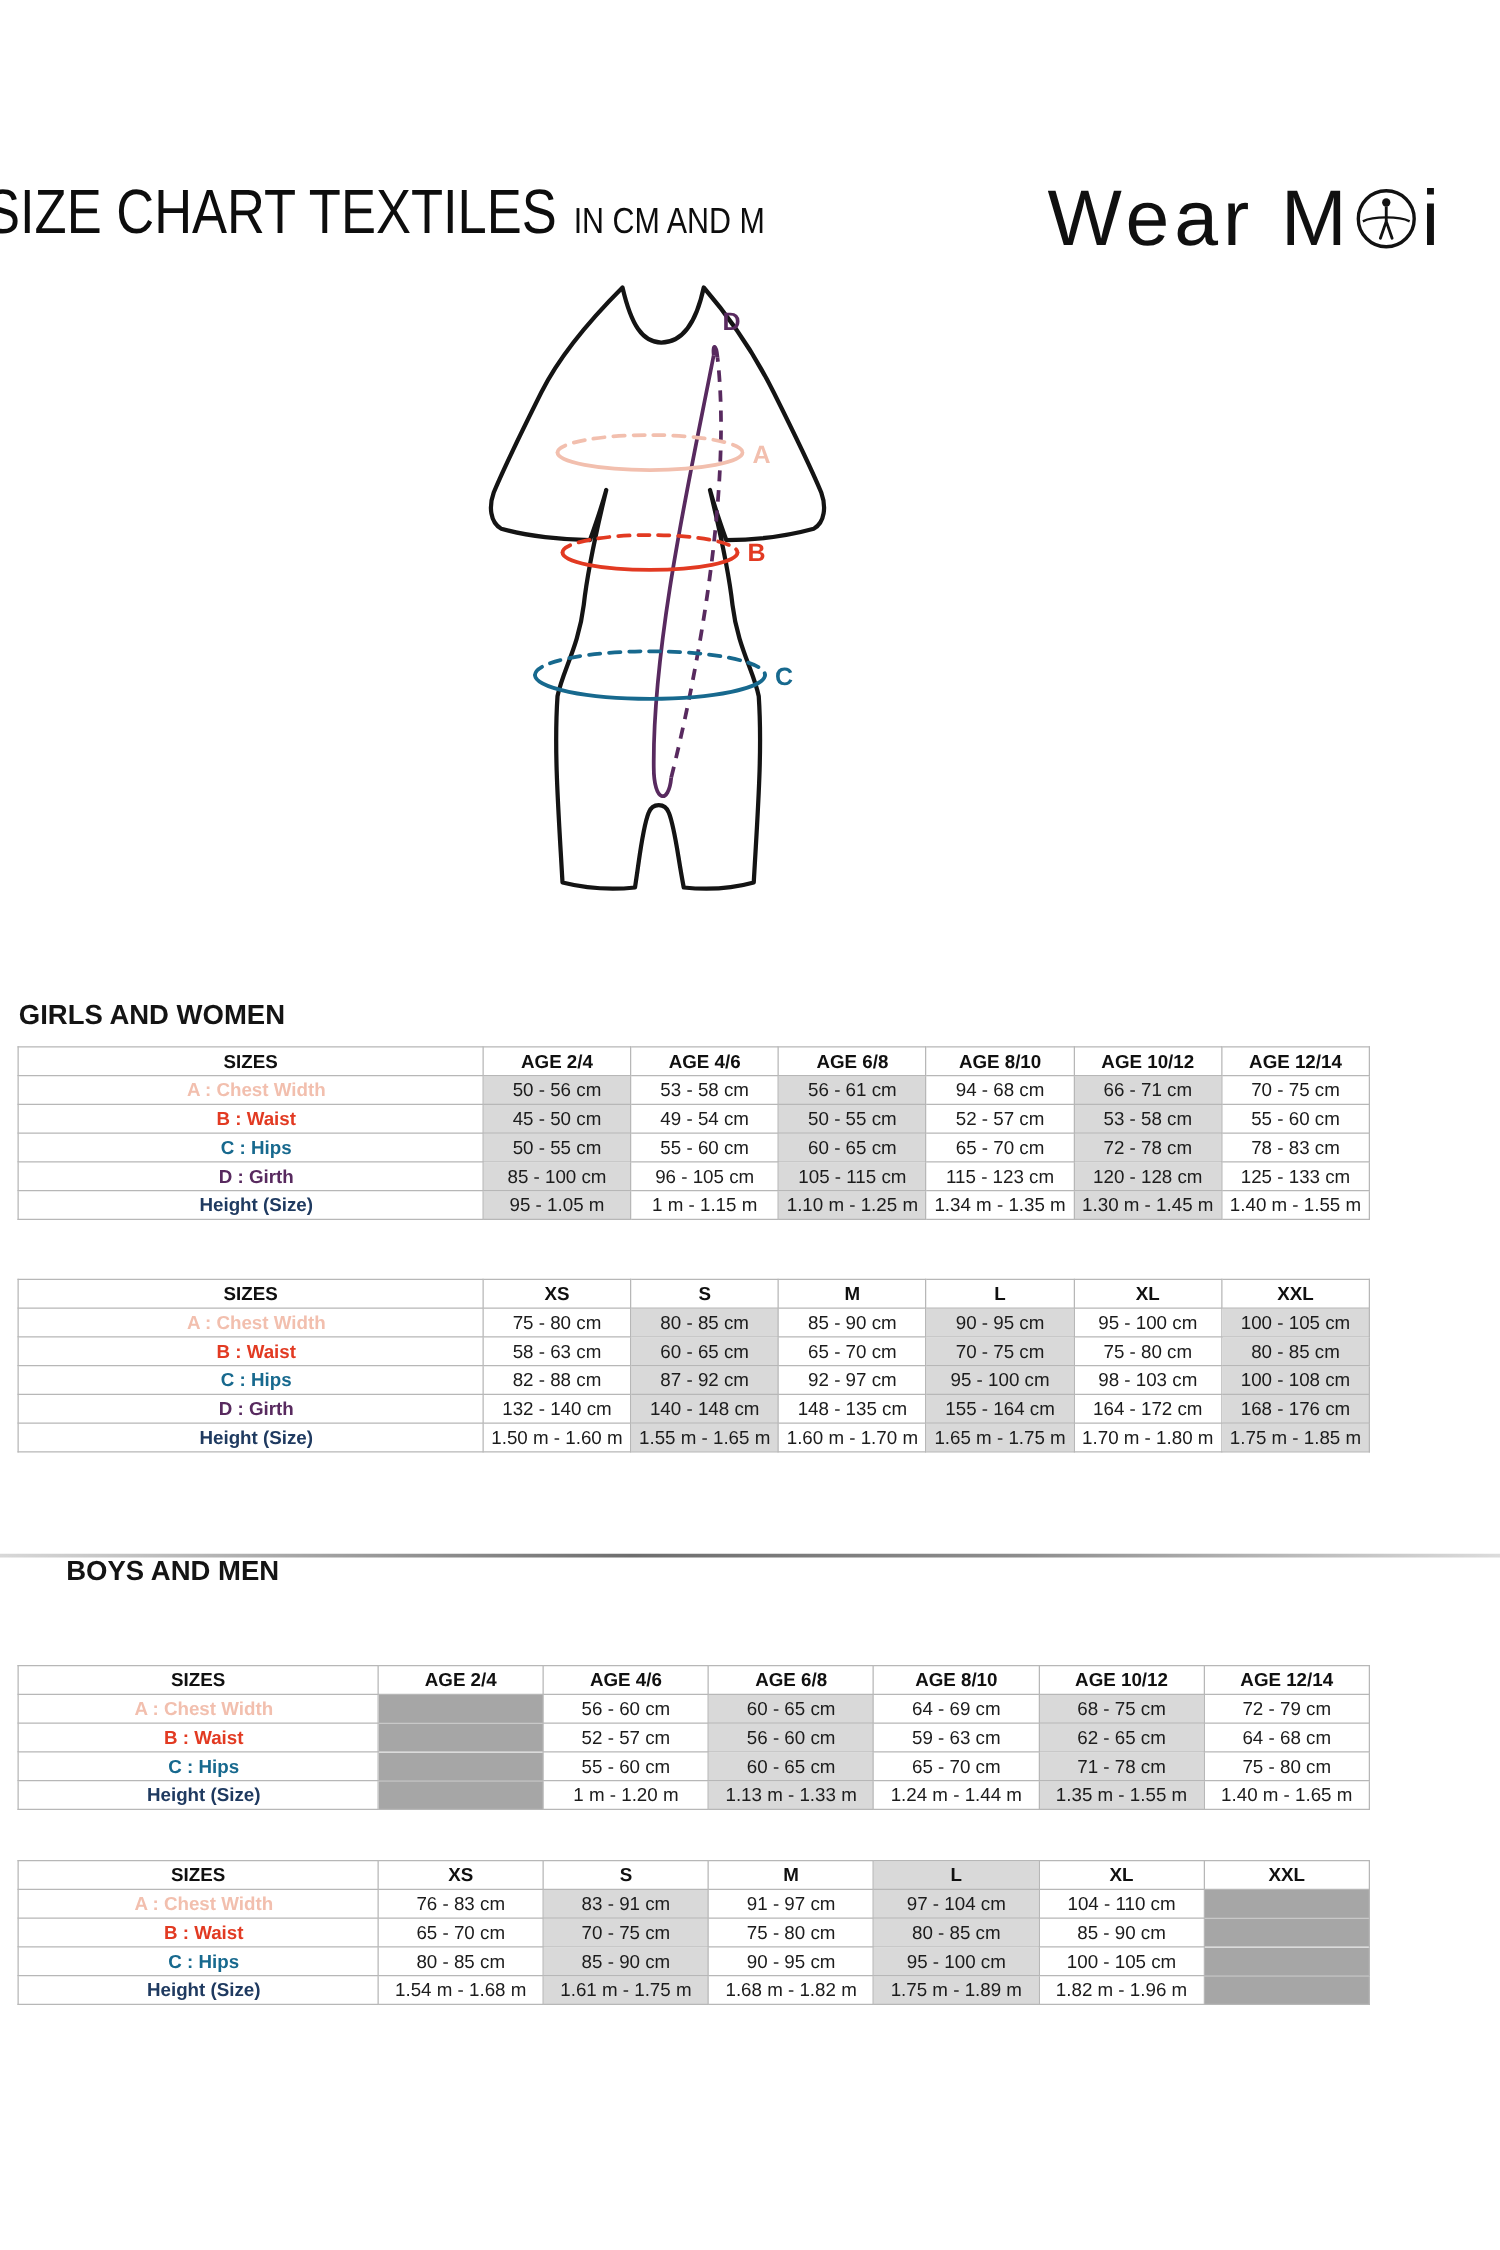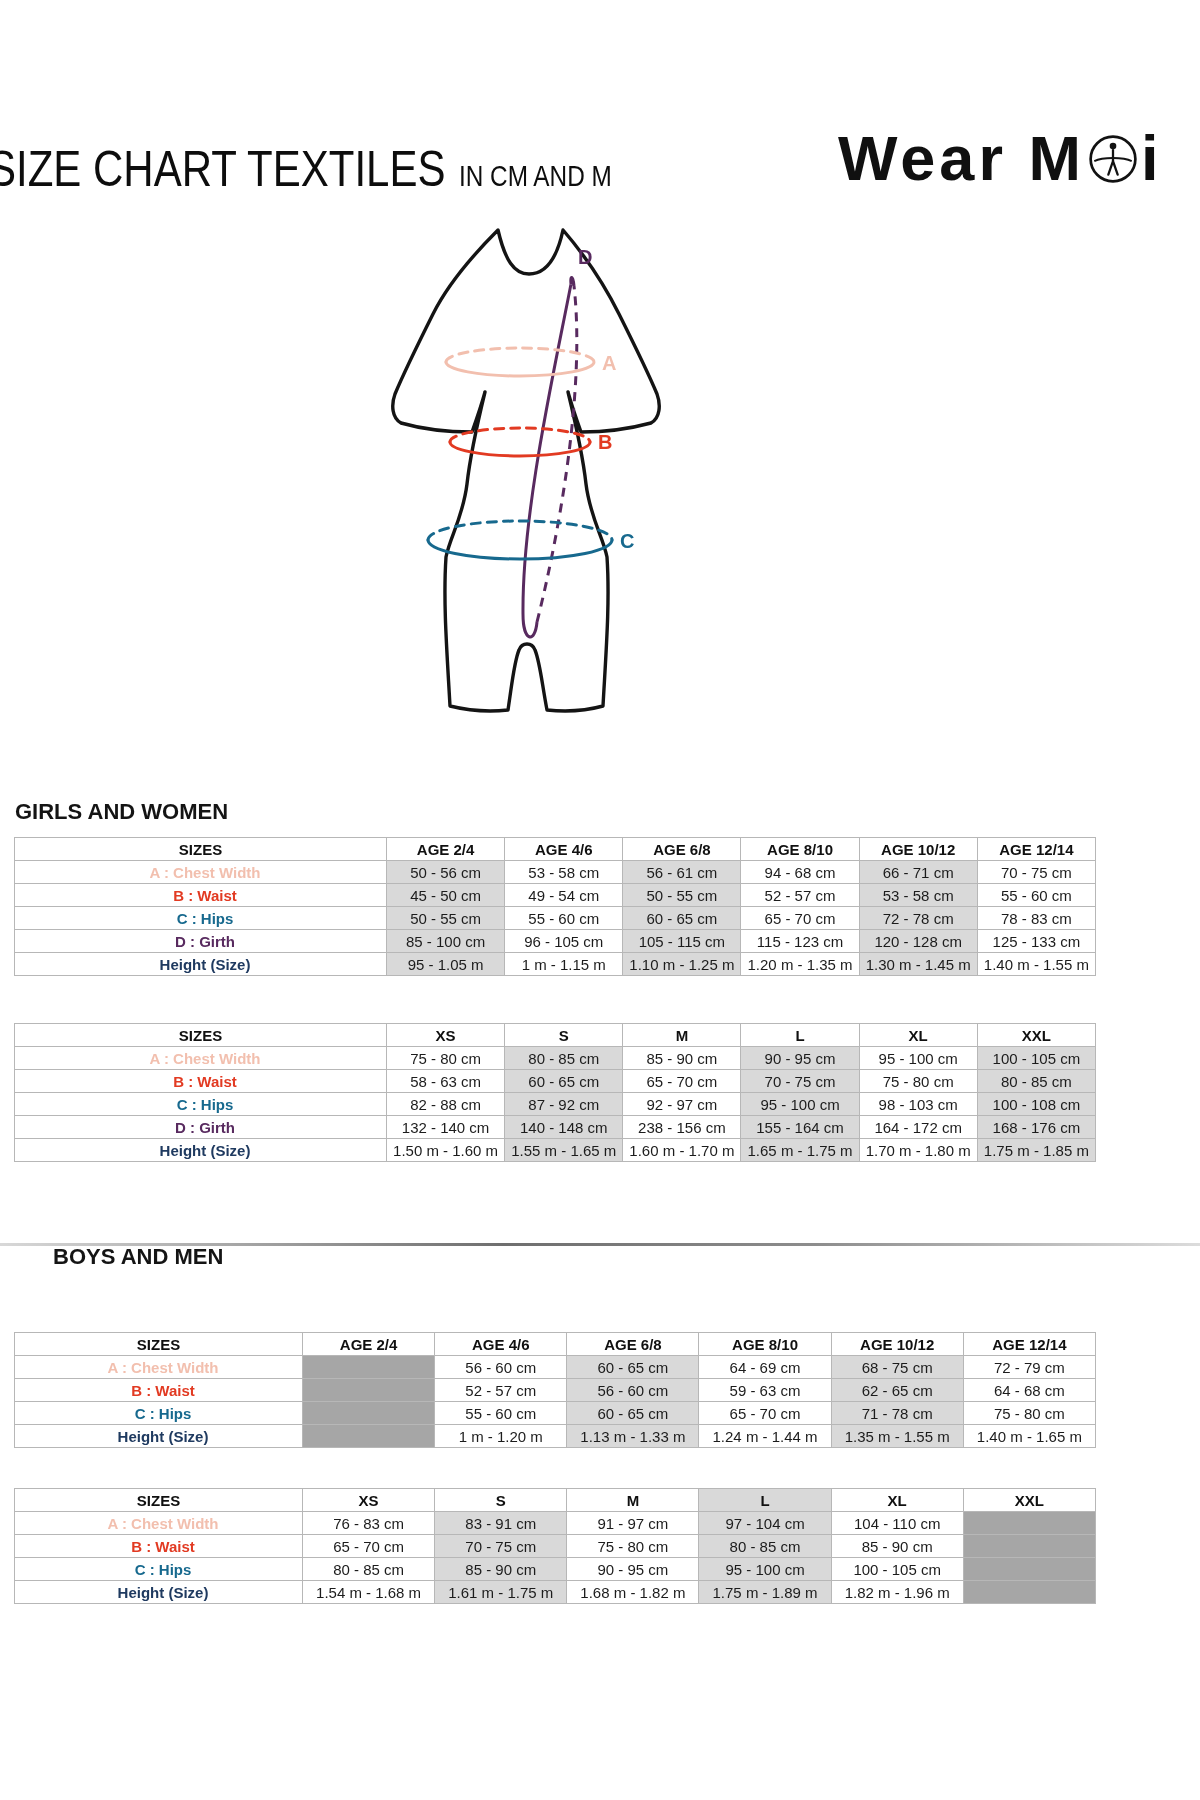--- a/index.html
+++ b/index.html
@@ -5,22 +5,22 @@
   html,body{margin:0;padding:0;background:#ffffff;}
   .page{position:relative;width:1200px;height:1800px;background:#fff;overflow:hidden;
         font-family:"Liberation Sans",sans-serif;color:#111;}
 
   
   .title-row{position:absolute;left:-12px;top:140px;transform:scaleX(0.84);transform-origin:0 0;
              display:flex;align-items:baseline;gap:16px;white-space:nowrap;}
   .title-main{font-size:50px;font-weight:400;letter-spacing:0;color:#0d0d0d;}
   .title-sub{font-size:29px;font-weight:400;color:#0d0d0d;}
 
-  .logo{position:absolute;left:838px;top:122px;white-space:nowrap;
-        font-size:63px;font-weight:700;letter-spacing:4px;color:#101010;}
+  .logo{position:absolute;left:838px;top:139px;white-space:nowrap;
+        font-size:63px;font-weight:400;letter-spacing:4px;color:#101010;}
   .logo .glyph{display:inline-block;vertical-align:-5px;margin:0 2px;}
 
   
   .diagram{position:absolute;left:370px;top:222px;width:332px;height:500px;}
   .body-line{fill:none;stroke:#141414;stroke-width:3.4;stroke-linejoin:round;stroke-linecap:round;}
   .el{fill:none;stroke-width:3;stroke-linecap:round;}
   .el-a{stroke:var(--c-chest);}
   .el-b{stroke:var(--c-waist);}
   .el-c{stroke:var(--c-hips);}
   .el-d{stroke:var(--c-girth);fill:none;stroke-width:3;}
@@ -166,21 +166,21 @@
             <td class="shade">105 - 115 cm</td>
             <td>115 - 123 cm</td>
             <td class="shade">120 - 128 cm</td>
             <td>125 - 133 cm</td>
           </tr>
           <tr>
             <td class="label" style="color: rgb(31, 58, 96);">Height (Size)</td>
             <td class="shade">95 - 1.05 m</td>
             <td>1 m - 1.15 m</td>
             <td class="shade">1.10 m - 1.25 m</td>
-            <td>1.20 m - 1.35 m</td>
+            <td>1.34 m - 1.35 m</td>
             <td class="shade">1.30 m - 1.45 m</td>
             <td>1.40 m - 1.55 m</td>
           </tr>
         </tbody>
       </table>
     </div>
   <div class="tablebox cols-wide" id="girls-size-box">
       <table class="size-table">
         <thead>
           <tr>
@@ -218,21 +218,21 @@
             <td class="shade">87 - 92 cm</td>
             <td>92 - 97 cm</td>
             <td class="shade">95 - 100 cm</td>
             <td>98 - 103 cm</td>
             <td class="shade">100 - 108 cm</td>
           </tr>
           <tr>
             <td class="label" style="color: rgb(88, 42, 95);">D : Girth</td>
             <td>132 - 140 cm</td>
             <td class="shade">140 - 148 cm</td>
-            <td>238 - 156 cm</td>
+            <td>148 - 135 cm</td>
             <td class="shade">155 - 164 cm</td>
             <td>164 - 172 cm</td>
             <td class="shade">168 - 176 cm</td>
           </tr>
           <tr>
             <td class="label" style="color: rgb(31, 58, 96);">Height (Size)</td>
             <td>1.50 m - 1.60 m</td>
             <td class="shade">1.55 m - 1.65 m</td>
             <td>1.60 m - 1.70 m</td>
             <td class="shade">1.65 m - 1.75 m</td>

